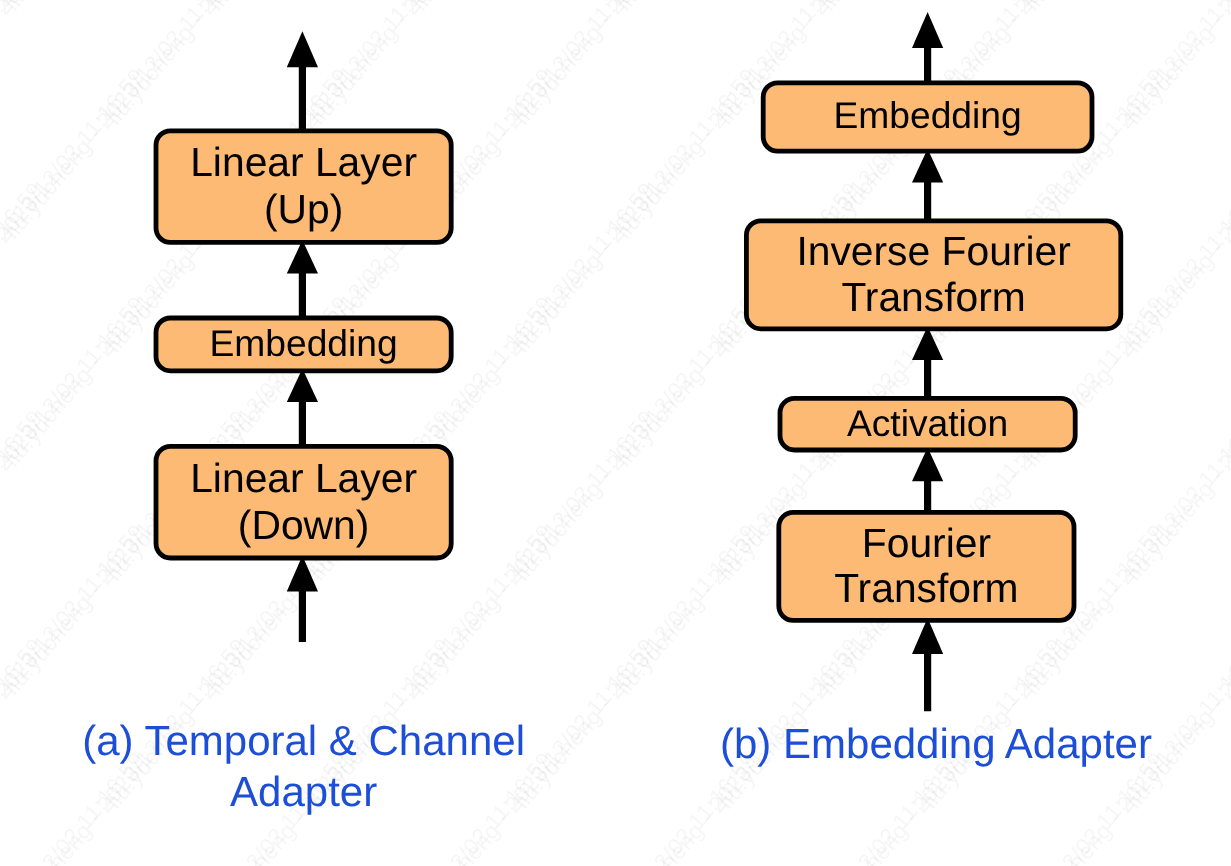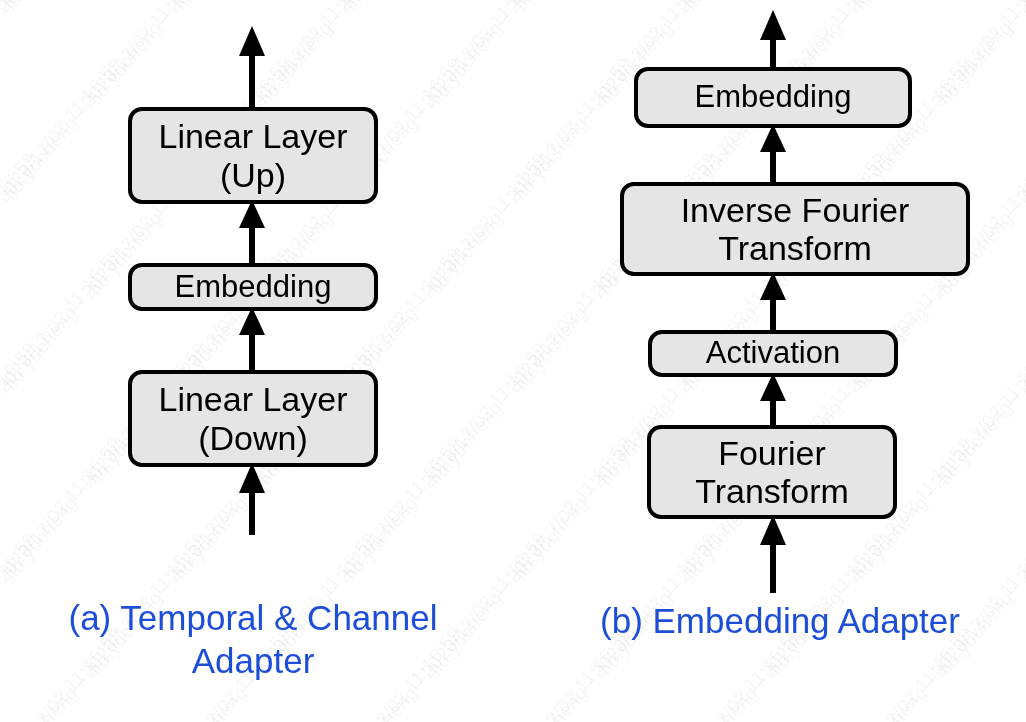--- a/index.html
+++ b/index.html
@@ -44,21 +44,21 @@
     z-index: 2;
   }
 
   .panel { position: absolute; }
 
   .node {
     position: absolute;
     box-sizing: border-box;
     border: 4px solid #000000;
     border-radius: 14px;
-    background: #e5e5e5;
+    background: #fdba74;
     display: flex;
     align-items: center;
     justify-content: center;
     text-align: center;
     color: #000000;
     font-family: "Liberation Sans", sans-serif;
     line-height: 1.12;
     white-space: pre-line;
     z-index: 3;
   }
@@ -216,21 +216,21 @@
         <polygon points="30,4 17,34 43,34" fill="#000"></polygon>
       </svg>
 
       <div class="node small" style="left:634px; top:67px; width:278px; height:61px;">Embedding</div>
 
       <svg class="arrow" style="left:743px; top:122px; width:60px; height:66px;" viewBox="0 0 60 66">
         <line x1="30" y1="66" x2="30" y2="22" stroke="#000" stroke-width="6"></line>
         <polygon points="30,2 17,30 43,30" fill="#000"></polygon>
       </svg>
 
-      <div class="node big" style="left:620px; top:182px; width:350px; height:94px;">Inverse Fourier
+      <div class="node big" style="left:620px; top:182px; width:316px; height:94px;">Inverse Fourier
 Transform</div>
 
       <svg class="arrow" style="left:743px; top:270px; width:60px; height:66px;" viewBox="0 0 60 66">
         <line x1="30" y1="66" x2="30" y2="22" stroke="#000" stroke-width="6"></line>
         <polygon points="30,2 17,30 43,30" fill="#000"></polygon>
       </svg>
 
       <div class="node small" style="left:648px; top:330px; width:250px; height:47px;">Activation</div>
 
       <svg class="arrow" style="left:743px; top:371px; width:60px; height:60px;" viewBox="0 0 60 60">

